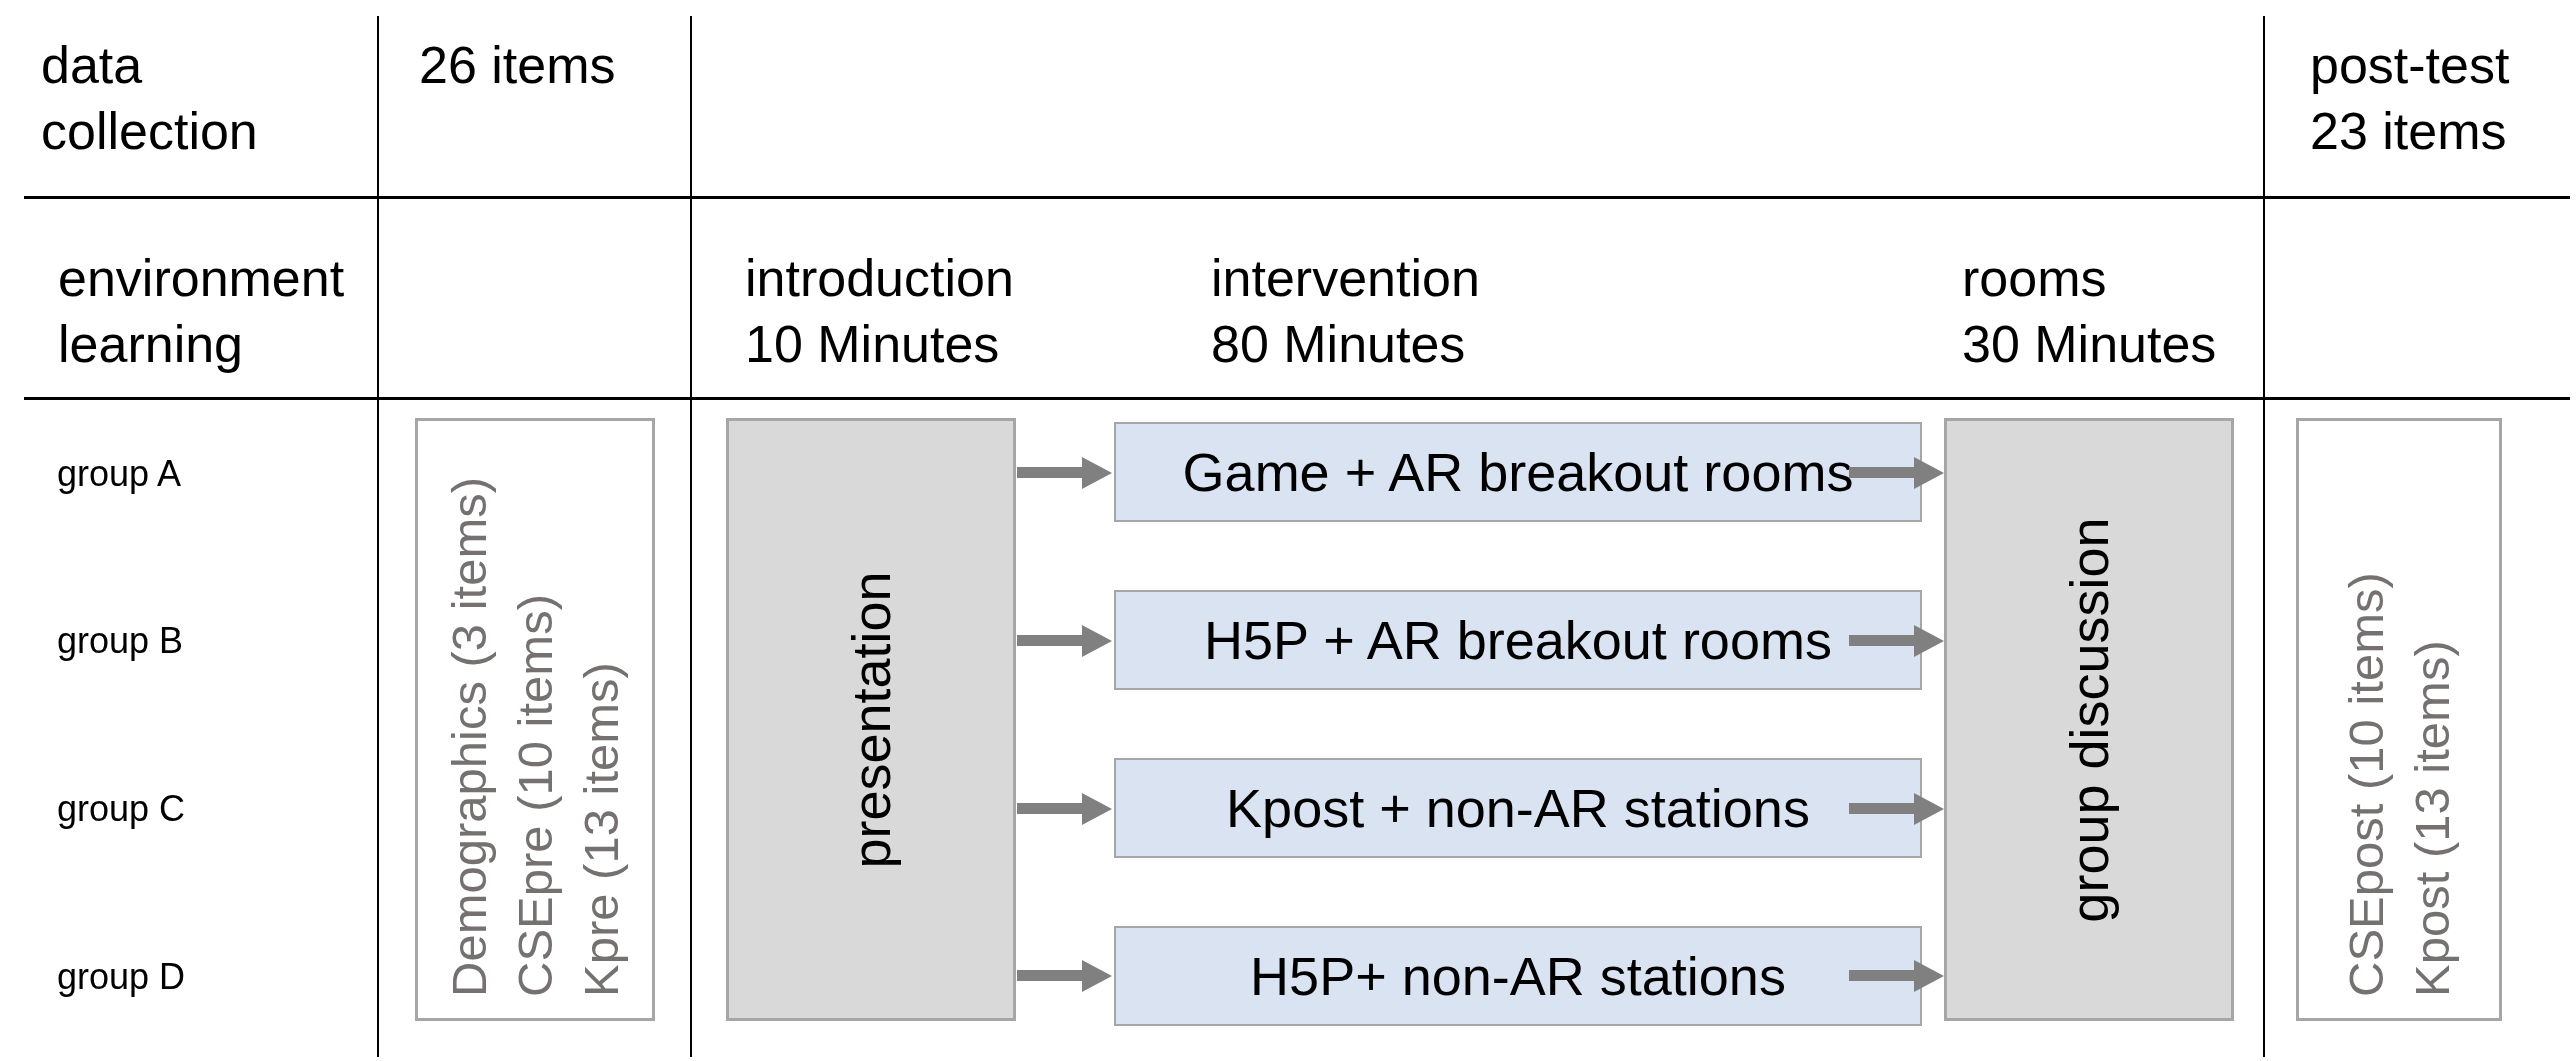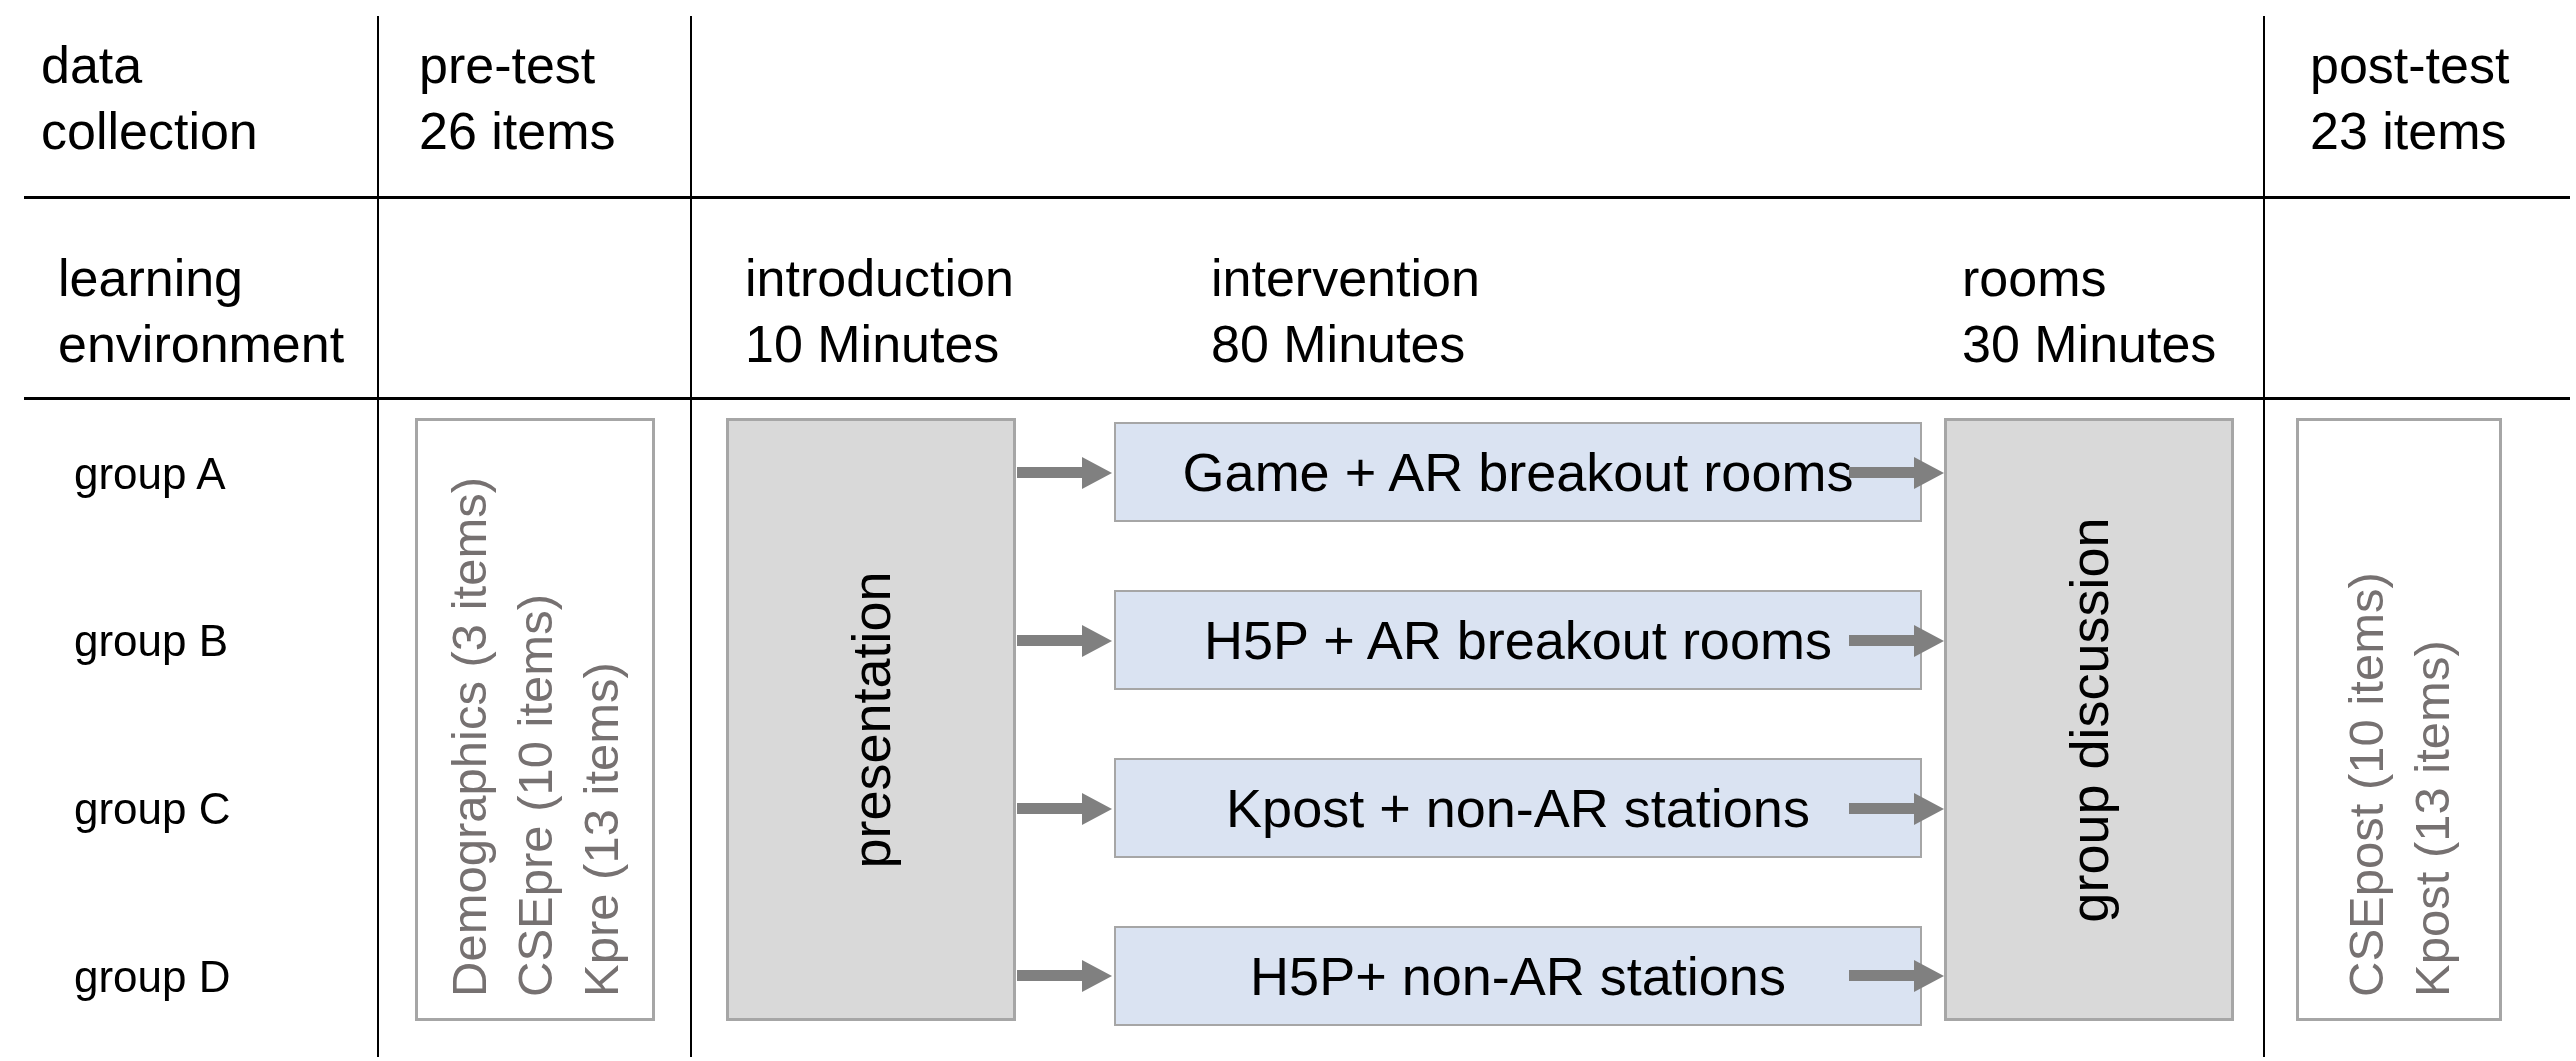--- a/index.html
+++ b/index.html
@@ -7,21 +7,21 @@
   .canvas{position:relative;width:2576px;height:1062px;background:#ffffff;overflow:hidden;}
 
   
   .hline{position:absolute;left:24px;width:2546px;height:3.2px;background:#000;}
   .vline{position:absolute;top:16px;width:2.4px;height:1041px;background:#000;}
 
   
   .hdr{position:absolute;font-size:52px;line-height:66px;white-space:nowrap;}
 
   
-  .grp{position:absolute;left:74px;height:71px;line-height:71px;font-size:44px;white-space:nowrap;text-align:right;}
+  .grp{position:absolute;left:57px;height:71px;line-height:71px;font-size:36px;white-space:nowrap;text-align:right;}
 
   
   .bigbox{position:absolute;top:418px;height:603px;box-sizing:border-box;border:3.2px solid #a6a6a6;}
   .whitebox{background:#ffffff;}
   .graybox{background:#d9d9d9;}
   .bluebox{position:absolute;left:1114px;width:808px;height:100px;box-sizing:border-box;
            border:2.4px solid #a6a6a6;background:#dae3f2;display:flex;align-items:center;justify-content:center;
            font-size:54px;white-space:nowrap;}
 
   
@@ -45,31 +45,30 @@
   <div class="hline" style="top:397px"></div>
   <div class="vline" style="left:377px"></div>
   <div class="vline" style="left:690px"></div>
   <div class="vline" style="left:2263px"></div>
 
   <div class="hdr" style="left:41px;top:32px">
     <div>data</div>
     <div>collection</div>
   </div>
   <div class="hdr" style="left:419px;top:32px">
-    <div>pre-test</div>
     <div>26 items</div>
   </div>
   <div class="hdr" style="left:2310px;top:32px">
     <div>post-test</div>
     <div>23 items</div>
   </div>
 
   <div class="hdr" style="left:58px;top:245px">
+    <div>environment</div>
     <div>learning</div>
-    <div>environment</div>
   </div>
   <div class="hdr" style="left:745px;top:245px">
     <div>introduction</div>
     <div>10 Minutes</div>
   </div>
   <div class="hdr" style="left:1211px;top:245px">
     <div>intervention</div>
     <div>80 Minutes</div>
   </div>
   <div class="hdr" style="left:1962px;top:245px">

